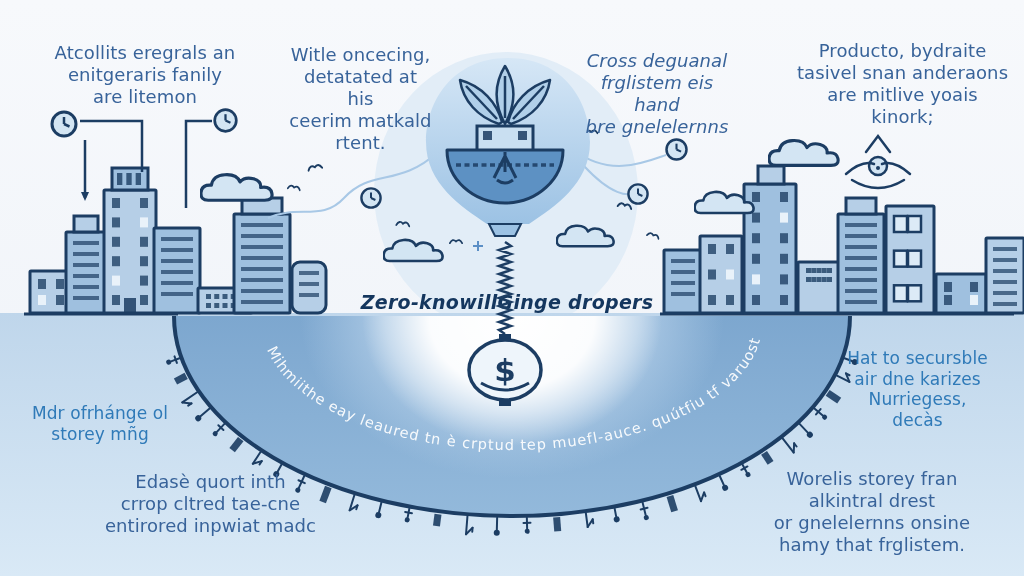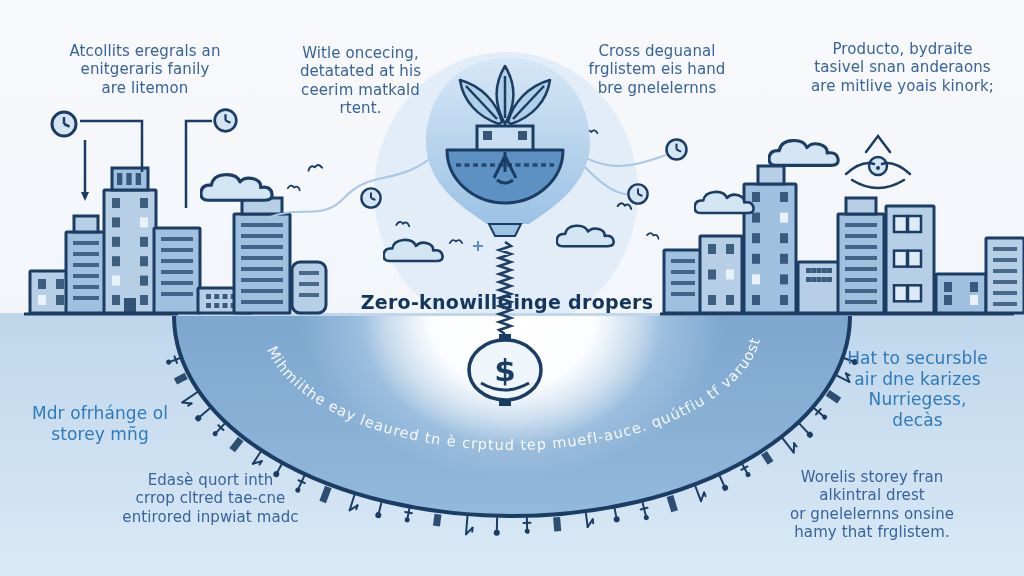--- a/index.html
+++ b/index.html
@@ -3,24 +3,24 @@
 <meta charset="utf-8">
 <style>
   html,body{margin:0;padding:0;width:1024px;height:576px;overflow:hidden;
     background:linear-gradient(#f7f9fc,#eef2f8);
     font-family:"DejaVu Sans",sans-serif;}
   #stage{position:relative;width:1024px;height:576px;}
   svg.layer{position:absolute;left:0;top:0;}
   #scene{z-index:1;}
   #overlay{z-index:3;pointer-events:none;}
   .ann{position:absolute;z-index:2;text-align:center;color:var(--text_blue);
-       font-weight:500;font-size:15px;line-height:1.22;letter-spacing:.1px;}
+       font-weight:500;font-size:18px;line-height:1.22;letter-spacing:.1px;}
   .ann.bright{color:var(--bright_blue);font-size:17px;}
   #title{position:absolute;z-index:2;text-align:center;color:var(--title_navy);
-       font-weight:700;font-size:19px;letter-spacing:.3px;}
+       font-weight:700;font-size:19px;letter-spacing:.3px;font-style:italic;}
 </style>
 </head>
 <body>
 
 <div id="stage">
 
 <svg id="scene" class="layer" width="1024" height="576" viewBox="0 0 1024 576">
   <defs>
     <linearGradient id="skyGrad" x1="0" y1="0" x2="0" y2="1">
       <stop offset="0" stop-color="#bfd6eb"></stop>
@@ -454,21 +454,21 @@
   <div>Atcollits eregrals an</div>
   <div>enitgeraris fanily</div>
   <div>are litemon</div>
 </div>
 <div class="ann" style="left:288px;top:44px;width:145px;">
   <div>Witle oncecing,</div>
   <div>detatated at his</div>
   <div>ceerim matkald</div>
   <div>rtent.</div>
 </div>
-<div class="ann" style="left:582px;top:42px;width:150px;">
+<div class="ann" style="left:582px;top:50px;width:150px;font-style:italic;">
   <div>Cross deguanal</div>
   <div>frglistem eis hand</div>
   <div>bre gnelelernns</div>
 </div>
 <div class="ann" style="left:795px;top:40px;width:215px;">
   <div>Producto, bydraite</div>
   <div>tasivel snan anderaons</div>
   <div>are mitlive yoais kinork;</div>
 </div>
 <div class="ann bright" style="left:10px;top:403px;width:180px;">

